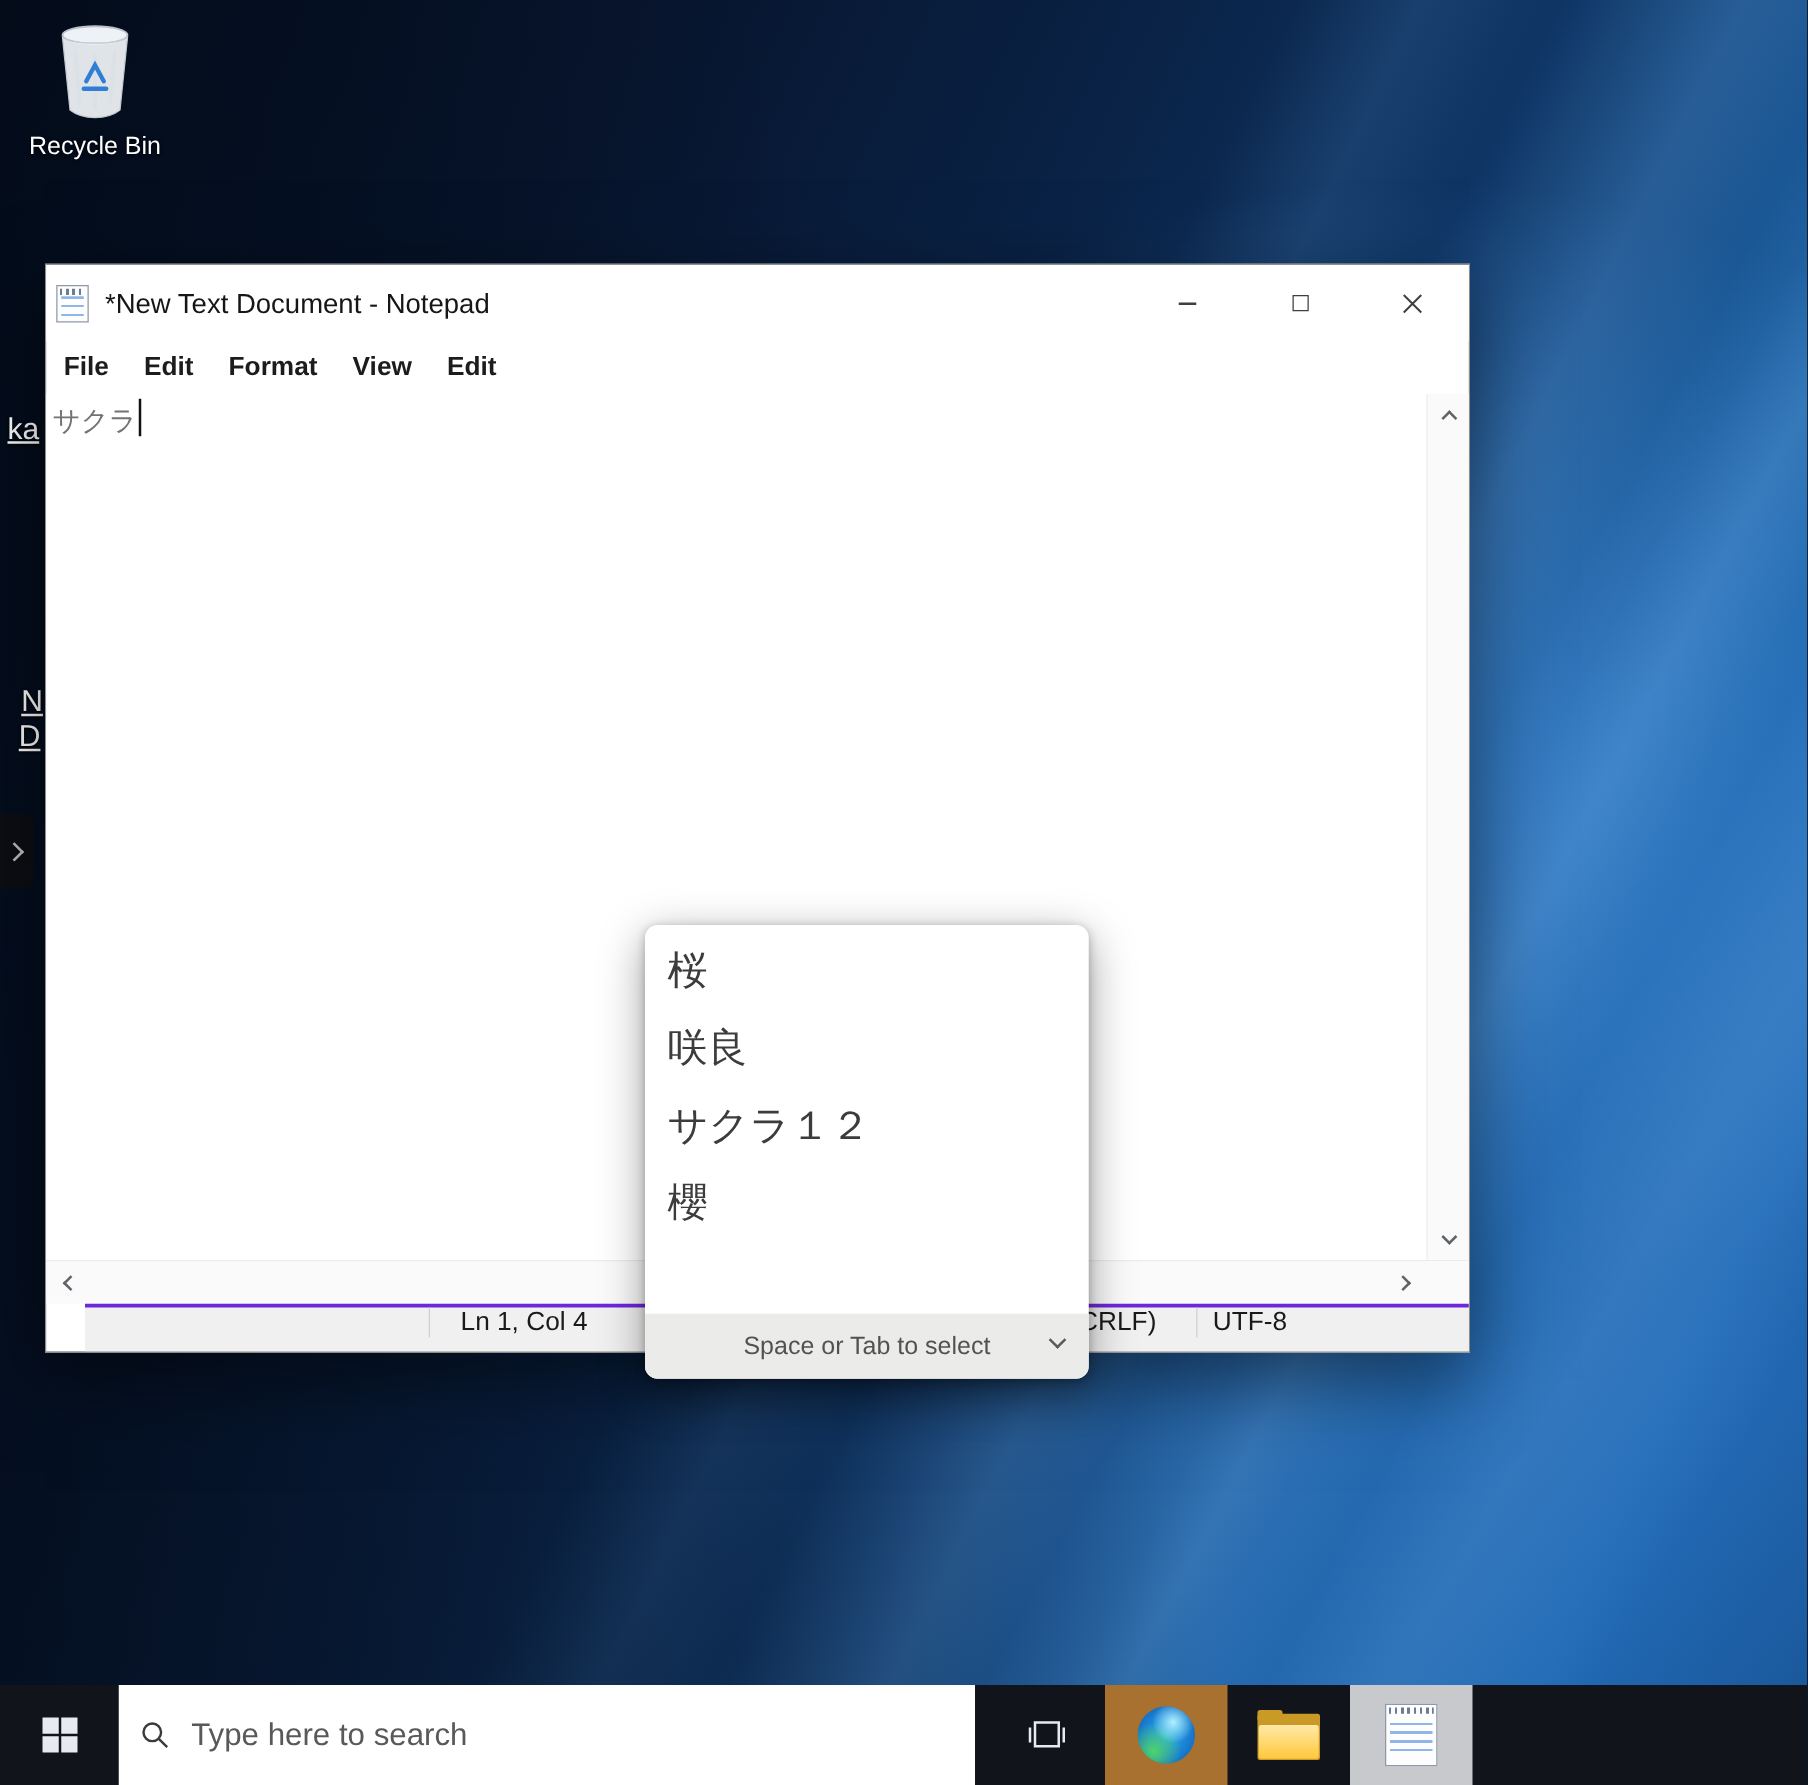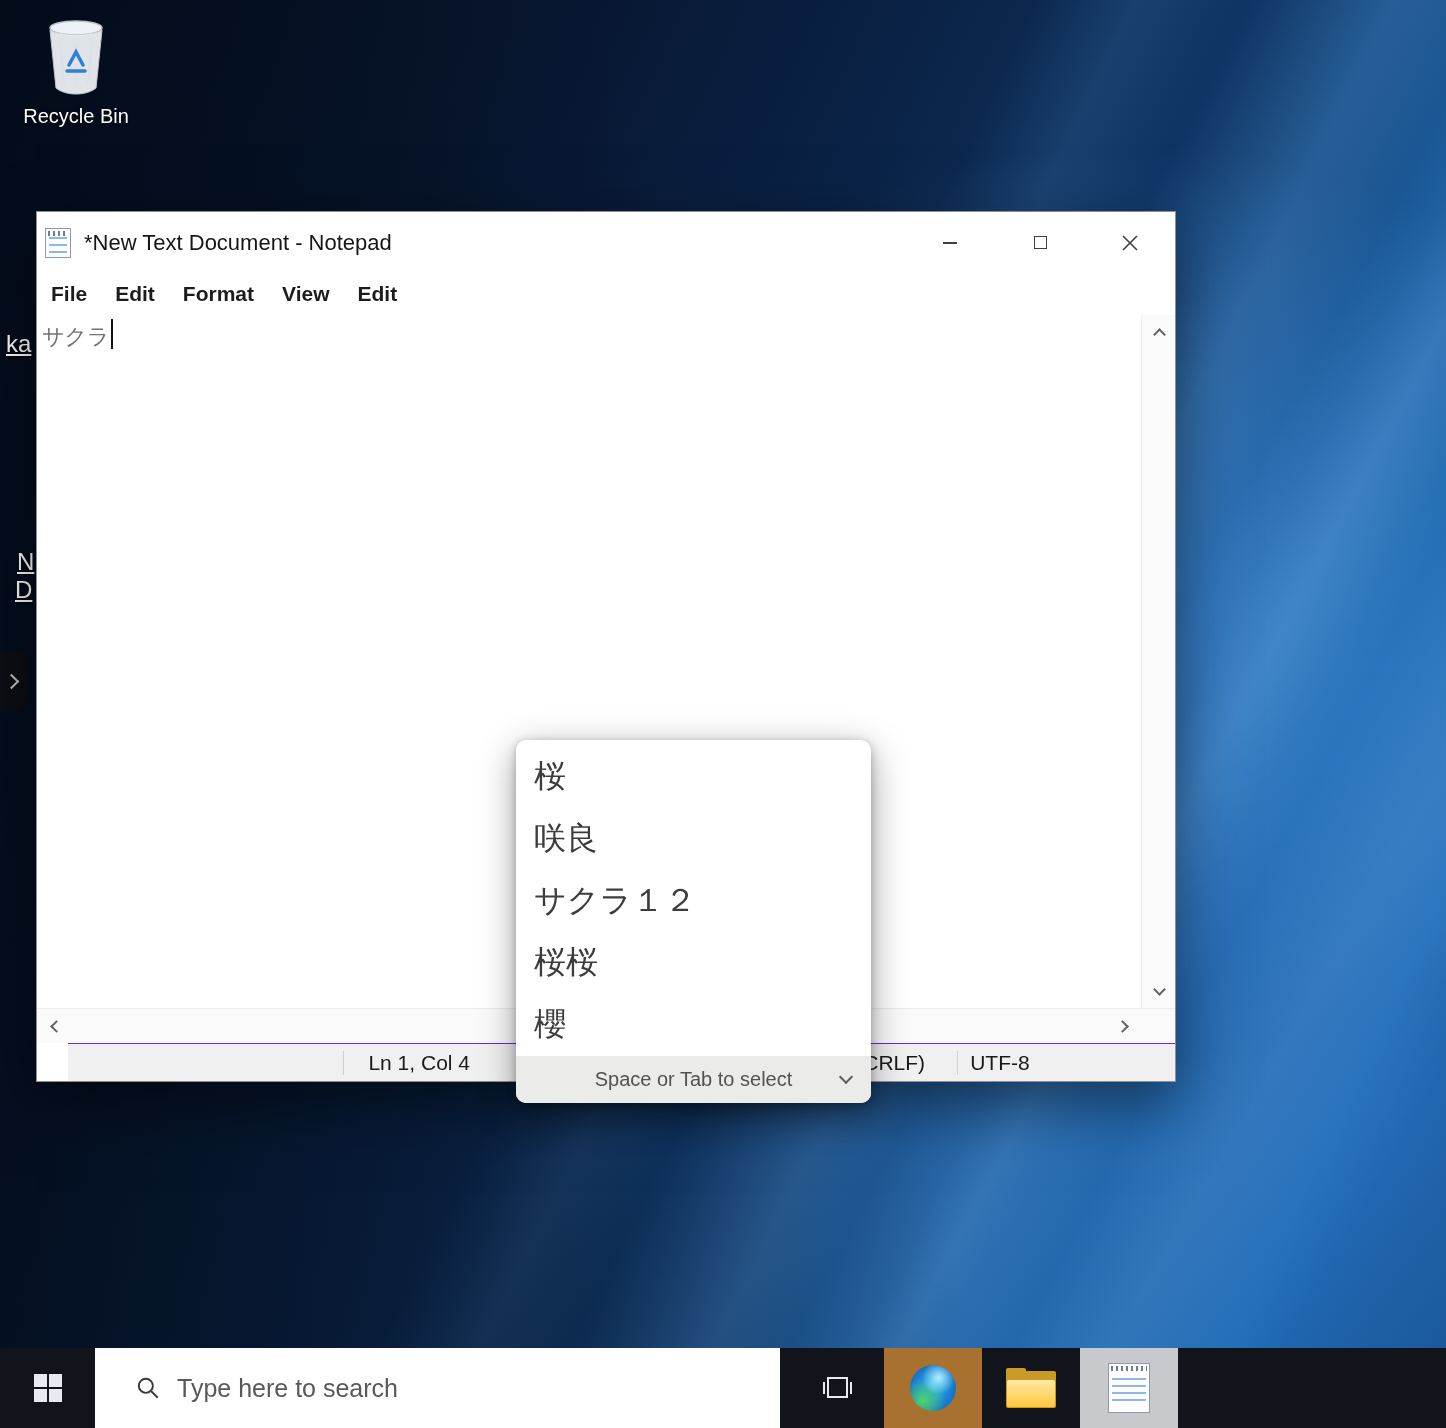--- a/index.html
+++ b/index.html
@@ -68,22 +68,22 @@
   .caret { display:inline-block; width:2px; height:30px; background:#111; vertical-align:-5px; margin-left:1px; }
 
   .vscroll { width:34px; display:flex; flex-direction:column; background:#fafafa; border-left:1px solid #ececec; }
   .vtrack { flex:1; }
   .scroll-arrow { width:34px; height:34px; display:flex; align-items:center; justify-content:center; cursor:pointer; }
 
   .hscroll-row { height:35px; display:flex; background:#fafafa; border-top:1px solid #ececec; align-items:center; }
   .htrack { flex:1; height:100%; }
   .scroll-corner { width:34px; height:100%; background:#fafafa; }
 
-  .statusbar { height:38px; background:#f0f0f0; border-top:1px solid #6d28d9;
-    display:flex; align-items:center; font-size:21px; color:#1a1a1a;margin-left:31px; }
+  .statusbar { height:38px; background:#f0f0f0; border-top:3px solid #6d28d9;
+    display:flex; align-items:flex-start; font-size:21px; color:#1a1a1a;margin-left:31px; }
   .seg { display:flex; align-items:center; border-left:1px solid #cfcfcf; white-space:nowrap; overflow:hidden; }
   .seg-spacer1 { width:277px; border-left:none; }
   .seg-lncol   { width:250px; padding-left:24px; }
   .seg-spacer2 { width:155px; }
   .seg-eol     { width:212px; padding-left:18px; }
   .seg-enc     { width:213px; padding-left:12px; }
   .seg-grip    { flex:1; border-left:none; align-items:flex-end; justify-content:flex-end; padding:3px 3px; }
 
   
   .ime-window { position:absolute; left:516px; top:740px; width:355px; height:363px;
@@ -97,21 +97,21 @@
   .ime-chev { position:absolute; right:20px; top:16px; width:10px; height:10px;
     border-color:#5a5a5a; transform:rotate(45deg); cursor:pointer; }
 
   
   .taskbar { position:absolute; left:0; bottom:0; width:1446px; height:80px; background:#11141b;
     display:flex; align-items:stretch; }
   .tb-btn { display:flex; align-items:center; justify-content:center; cursor:pointer; }
   .start { width:95px; }
   .win-logo { display:grid; grid-template-columns:13px 13px; grid-template-rows:13px 13px; gap:2px; }
   .win-logo i { background:#e7eaee; }
-  .searchbox { width:685px; background:#fff; display:flex; align-items:center; padding-left:40px; cursor:text; }
+  .searchbox { width:685px; background:#fff; display:flex; align-items:center; padding-left:16px; cursor:text; }
   .searchbox input { border:none; outline:none; background:transparent; flex:1; margin-left:16px;
     font-size:25px; color:#3c3c3c; font-family:"Liberation Sans",sans-serif; }
   .searchbox input::placeholder { color:#595959; opacity:1; }
   .taskview { width:94px; margin-left:10px; }
   .tb-app { width:98px; }
   .edge-active    { background:#a9712f; }
   .notepad-active { background:rgba(225,227,230,0.88); }
 
   .edge-icon { width:46px; height:46px; border-radius:50%;
     background:
@@ -245,21 +245,20 @@
         </svg>
       </div>
     </div>
   </div>
 
   <div class="ime-window">
     <div class="ime-list">
       <div class="ime-item">桜</div>
       <div class="ime-item">咲良</div>
       <div class="ime-item">サクラ１２</div>
-      <div class="ime-item">桜桜</div>
       <div class="ime-item">櫻</div>
     </div>
     <div class="ime-footer">
       <span>Space or Tab to select</span>
       <span class="chev ime-chev"></span>
     </div>
   </div>
 
   <div class="taskbar">
     <div class="tb-btn start">

